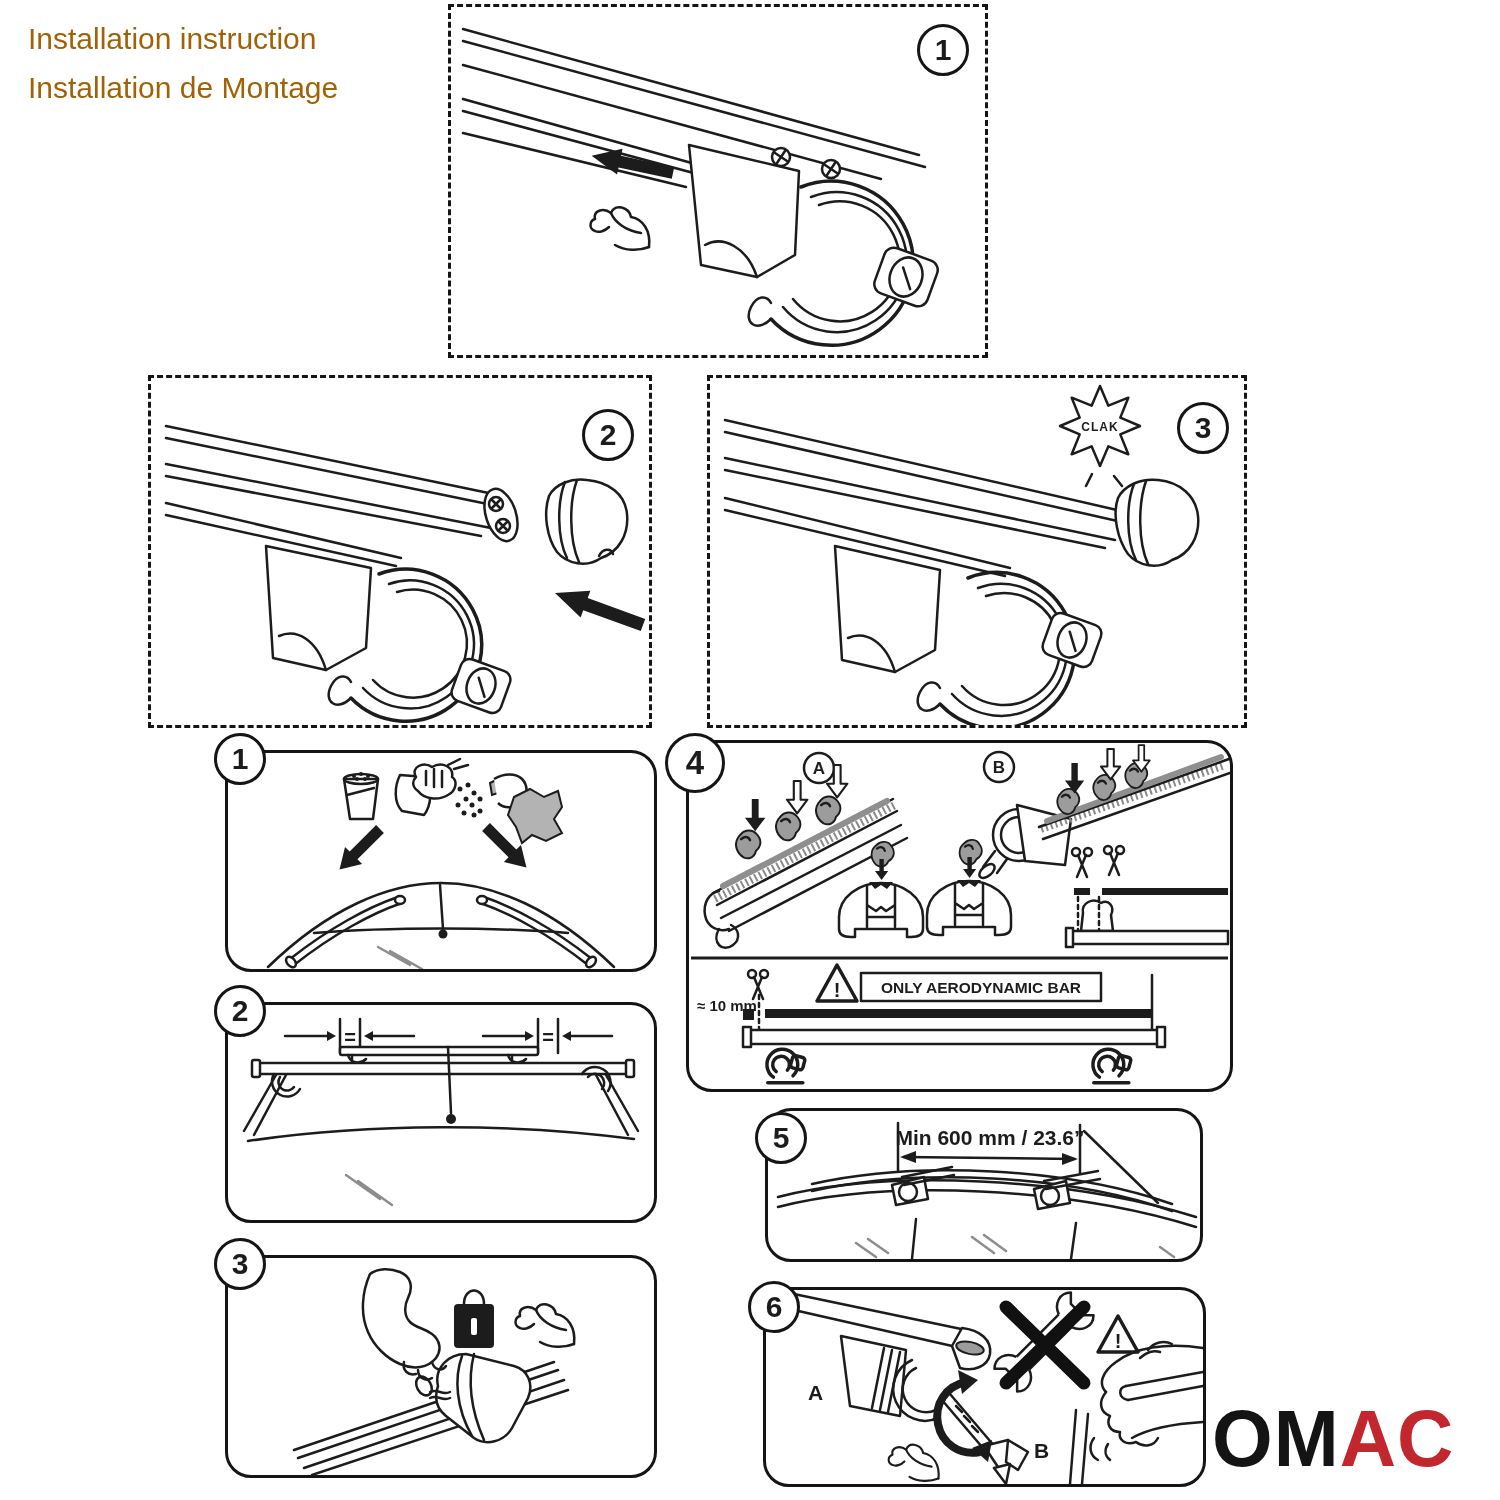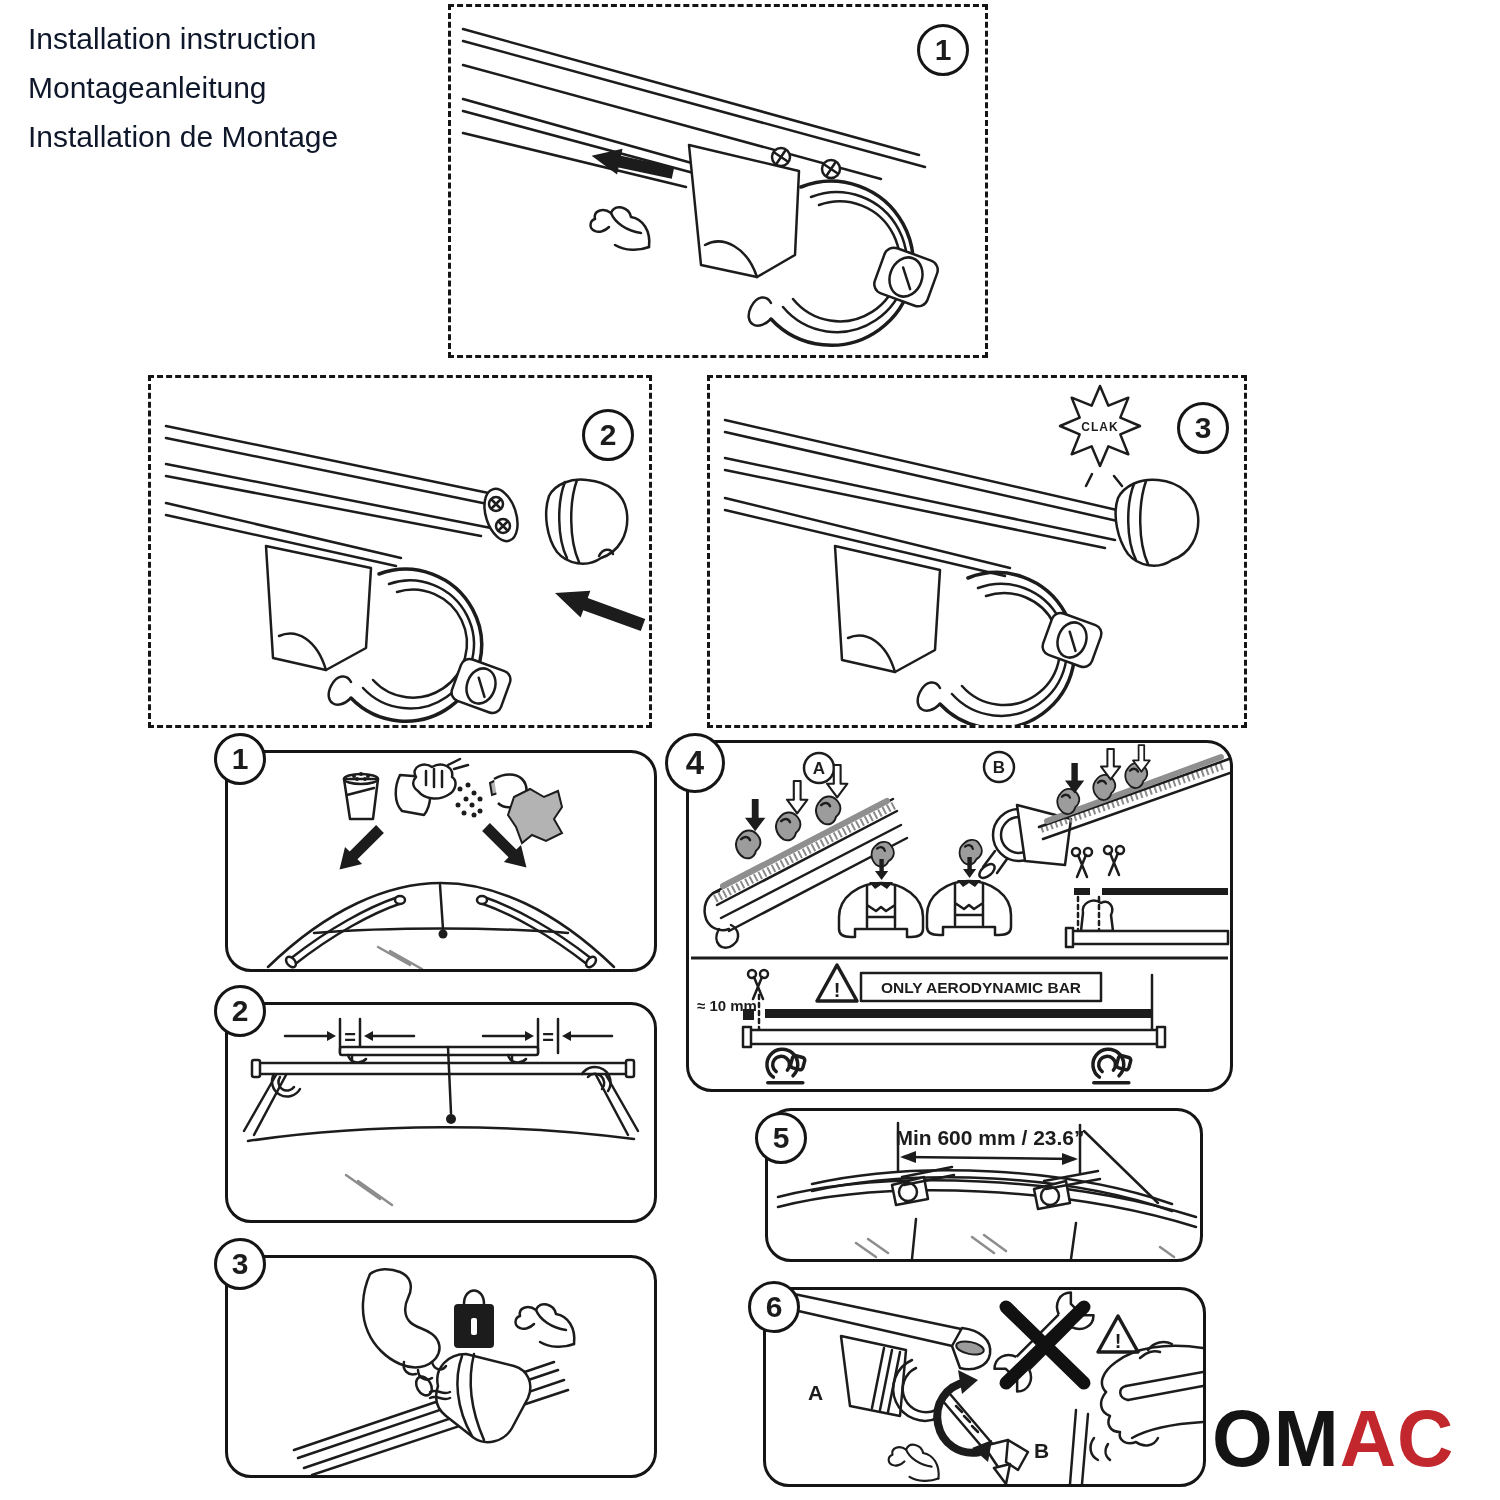--- a/index.html
+++ b/index.html
@@ -1,18 +1,18 @@
 <!DOCTYPE html>
 <html><head>
 <meta charset="utf-8">
 <style>
   html,body{margin:0;padding:0;background:#ffffff;}
   #page{position:relative;width:1500px;height:1500px;background:#ffffff;overflow:hidden;
         font-family:"Liberation Sans",sans-serif;color:#1c1c1c;}
-  .hdr{position:absolute;left:28px;top:14px;font-size:30px;line-height:49px;color:#0f172a;}
+  .hdr{position:absolute;left:28px;top:14px;font-size:30px;line-height:49px;color:#a16207;}
   .panel{position:absolute;background:#fff;box-sizing:border-box;}
   .dashed{border:3px dashed #151515;text-align:right;}
   .solid{border:3px solid #151515;border-radius:26px;}
   .badge{position:absolute;width:46px;height:46px;border:3px solid #151515;border-radius:50%;
          background:#fff;display:flex;align-items:center;justify-content:center;
          font-size:30px;font-weight:bold;z-index:5;}
   .badge.big{width:54px;height:54px;font-size:33px;}
   svg{display:block;}
   .k{stroke:#1c1c1c;fill:none;stroke-width:2.5;stroke-linecap:round;stroke-linejoin:round;}
   .k35{stroke:#1c1c1c;fill:none;stroke-width:3.5;stroke-linecap:round;stroke-linejoin:round;}
@@ -62,21 +62,20 @@
       <g id="xsec">
         <path class="kw" d="M-42,34 L-42,22 C-42,2 -22,-12 0,-12 C22,-12 42,2 42,22 L42,34 C42,40 36,42 30,42 L26,42 L26,34 L-26,34 L-26,42 L-30,42 C-36,42 -42,40 -42,34 Z" stroke-width="3"></path>
         <path class="k" d="M-14,-10 L-14,32 M14,-10 L14,32 M-14,22 L14,22 M-14,10 L-5,16 L0,12 L5,16 L14,10" stroke-width="2"></path>
         <polygon class="kf" points="-12,-13 12,-13 6,-6 0,-10 -6,-6"></polygon>
       </g>
     </defs>
   </svg>
 
   <div class="hdr">
     <div>Installation instruction</div>
-    <div>Montageanleitung</div>
     <div>Installation de Montage</div>
   </div>
 
   <div class="panel dashed" style="left:448px;top:4px;width:540px;height:354px;">
     <svg viewBox="0 0 534 348" width="534" height="348">
       <g>
         <path class="k" d="M12,22 L468,148 M12,34 L474,160 M12,58 L430,172"></path>
         <path class="k" d="M12,92 L255,160 M12,104 L250,168 M12,126 L235,180"></path>
       </g>
       <g>

